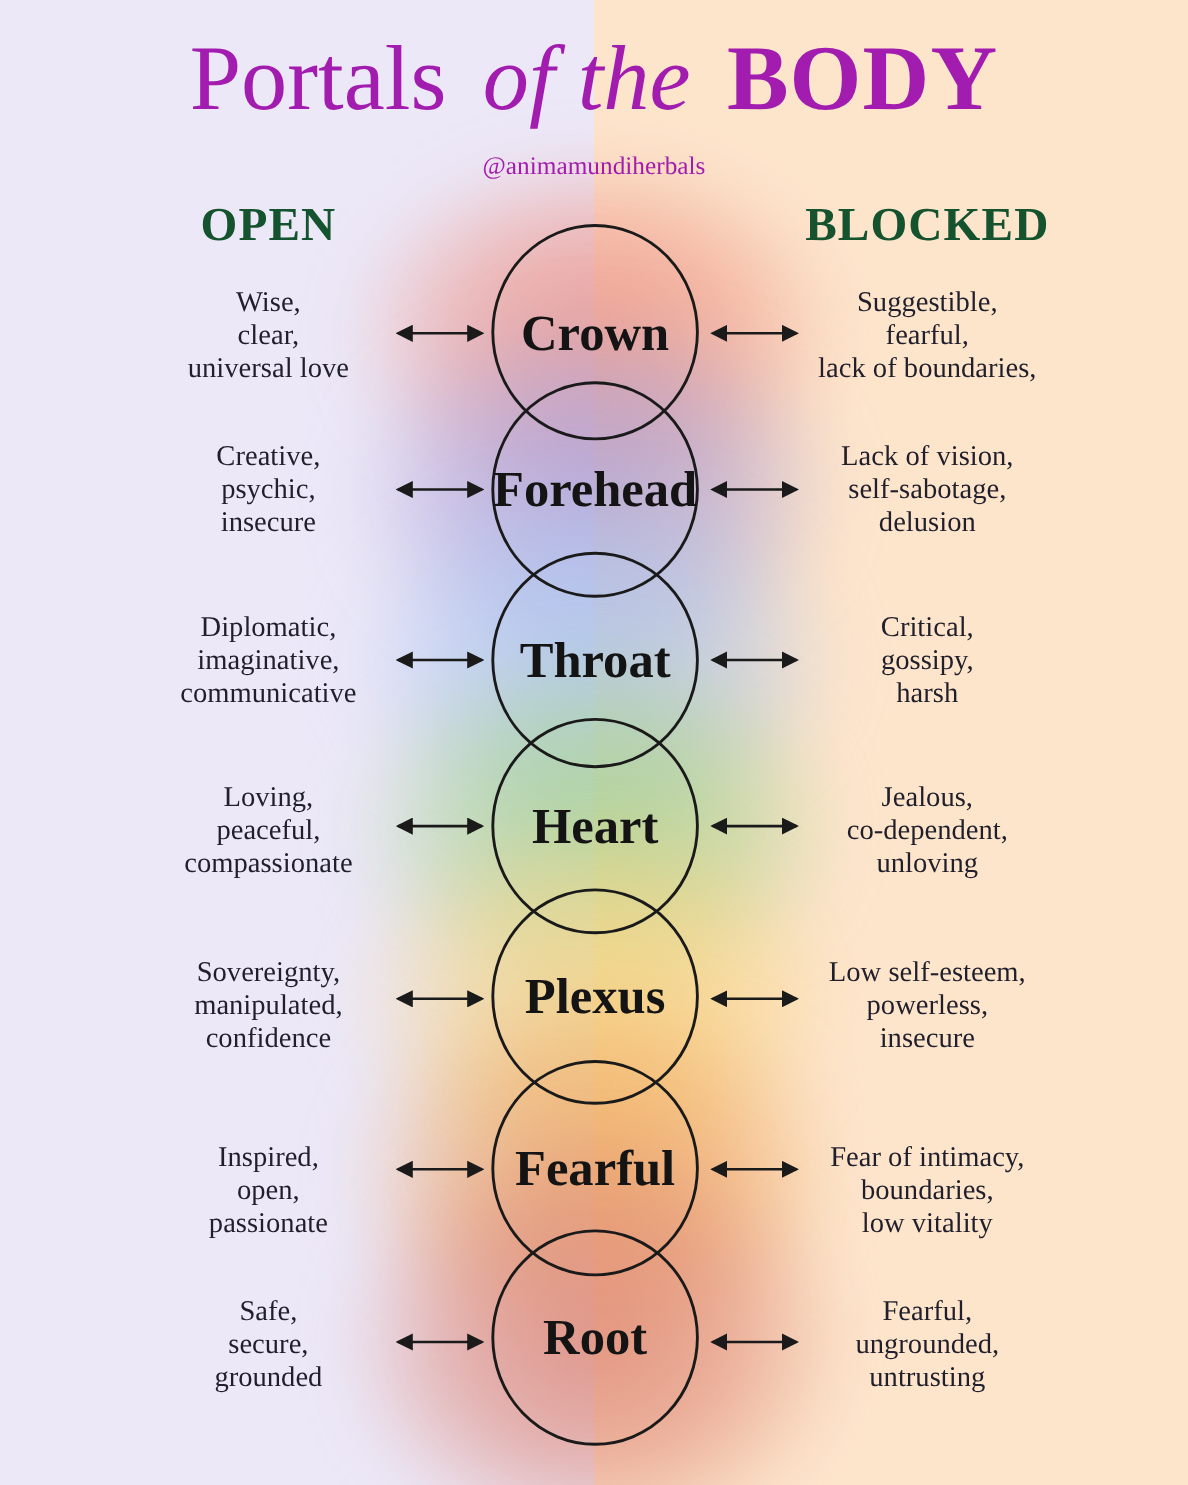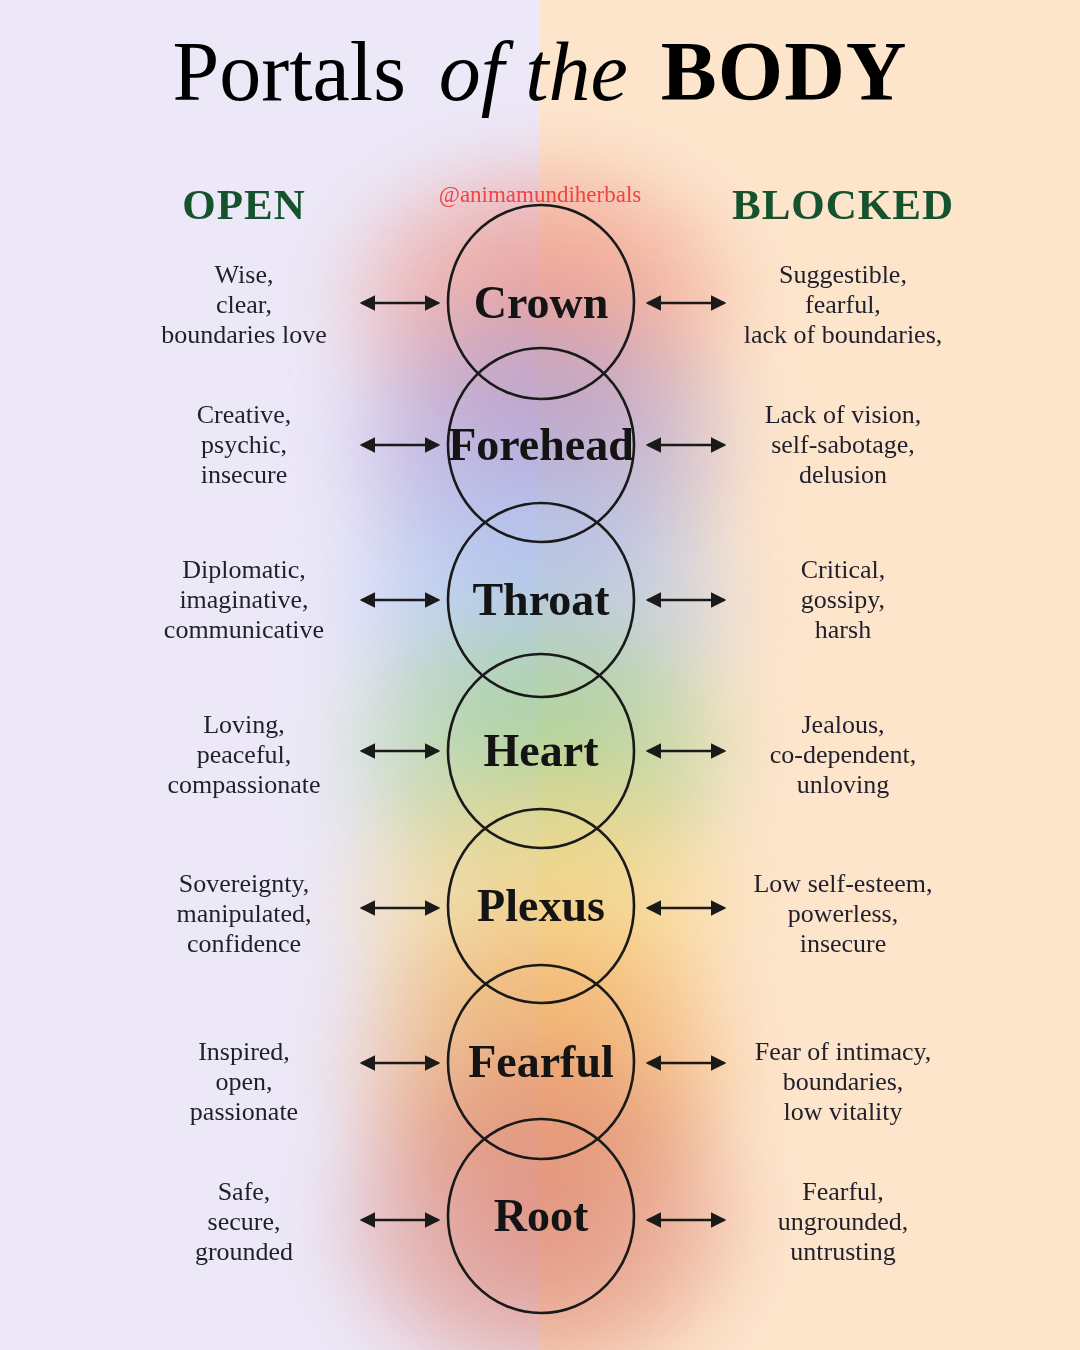--- a/index.html
+++ b/index.html
@@ -15,29 +15,29 @@
   .glow{
     position:absolute;border-radius:50%;
     filter:blur(26px);
     pointer-events:none;
   }
 
   .diagram-svg{position:absolute;left:0;top:0;}
 
   .title{
     position:absolute;top:28px;left:0;width:1080px;
-    text-align:center;font-size:84px;line-height:1.05;color:#000000;
+    text-align:center;font-size:84px;line-height:1.05;color:#a21caf;
     white-space:nowrap;
   }
   .t-ital{font-style:italic;margin:0 12px;}
   .t-bold{font-weight:700;letter-spacing:1px;}
 
   .handle{
     position:absolute;top:138px;left:0;width:1080px;
-    text-align:center;font-size:23px;color:#ef4444;margin-top:44px;
+    text-align:center;font-size:23px;color:#a21caf;
   }
 
   .col-header{
     position:absolute;top:183px;width:300px;
     text-align:center;font-size:43px;font-weight:700;
     color:#14532d;line-height:1;letter-spacing:1px;
   }
   .col-header.open{left:94px;}
   .col-header.blocked{left:693px;}
 
@@ -112,21 +112,21 @@
   <span class="t-ital">of the</span>
   <span class="t-bold">BODY</span>
 </div>
 <div class="handle">@animamundiherbals</div>
 
 <div class="col-header open">OPEN</div>
 <div class="col-header blocked">BLOCKED</div>
 
 <div class="side-text left" style="top:259px">Wise,
 clear,
-boundaries love</div>
+universal love</div>
 <div class="chakra-name" style="top:277px">Crown</div>
 <div class="side-text right" style="top:259px">Suggestible,
 fearful,
 lack of boundaries,</div>
 
 <div class="side-text left" style="top:399px">Creative,
 psychic,
 insecure</div>
 <div class="chakra-name" style="top:419px">Forehead</div>
 <div class="side-text right" style="top:399px">Lack of vision,

